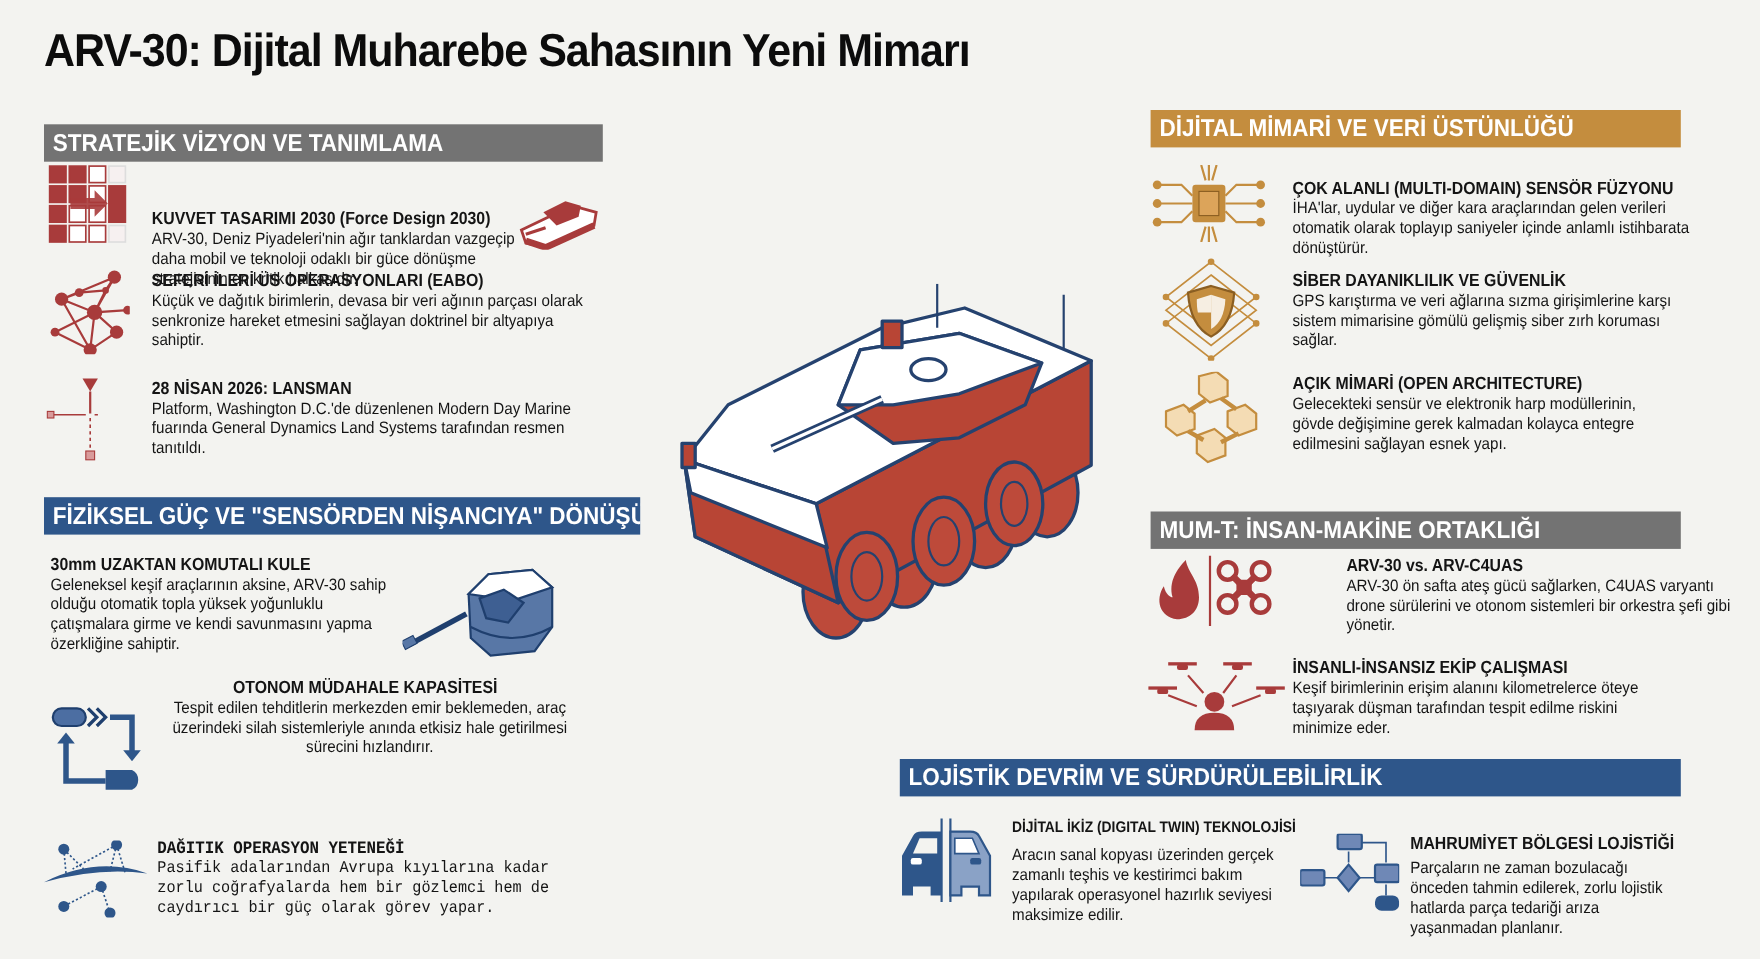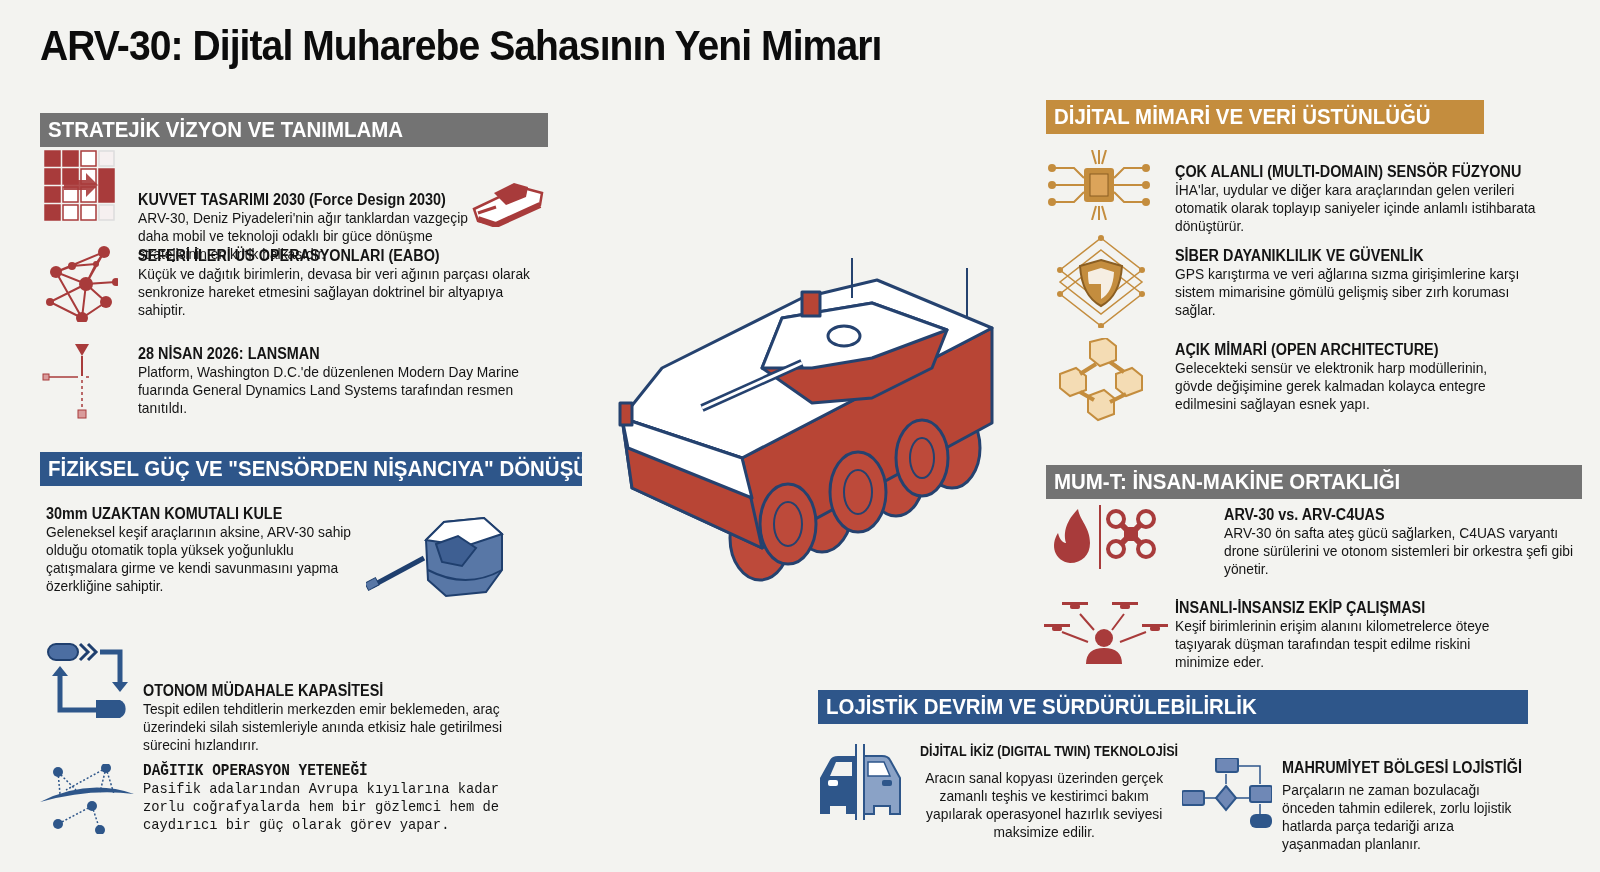--- a/index.html
+++ b/index.html
@@ -145,21 +145,21 @@
   <svg width="88" height="80" viewBox="0 0 88 80">
     <rect x="4" y="4" width="30" height="16" rx="8" fill="#4c6ea2" stroke="#1f3f6e" stroke-width="2"></rect>
     <path d="M36 4 l8 8 l-8 8 M44 4 l8 8 l-8 8" fill="none" stroke="#1f3f6e" stroke-width="3"></path>
     <path d="M56 12 H76 V44" fill="none" stroke="#2e568a" stroke-width="5"></path>
     <path d="M68 42 L76 52 L84 42 Z" fill="#2e568a"></path>
     <path d="M16 34 V70 H52" fill="none" stroke="#2e568a" stroke-width="5"></path>
     <path d="M8 36 L16 26 L24 36 Z" fill="#2e568a"></path>
     <path d="M52 60 H76 A10 10 0 0 1 76 78 H52 Z" fill="#2e568a"></path>
   </svg>
 </div>
-<div class="item" style="left:143px;top:681px;">
+<div class="item" style="left:143px;top:616px;text-align:center;">
   <div class="ttl">OTONOM MÜDAHALE KAPASİTESİ</div>
   <div class="txt" style="width:420px">Tespit edilen tehditlerin merkezden emir beklemeden, araç üzerindeki silah sistemleriyle anında etkisiz hale getirilmesi sürecini hızlandırır.</div>
 </div>
 
 <div class="icon" style="left:38px;top:764px;">
   <svg width="96" height="70" viewBox="0 0 96 70">
     <g stroke="#2e568a" stroke-width="1.5" stroke-dasharray="2 2" fill="none">
       <path d="M20 8 L38 26 M68 4 L28 26 M68 4 L62 28 M68 4 L76 30 M20 8 L22 30"></path>
       <path d="M54 42 L20 60 M54 42 L62 66"></path>
     </g>
@@ -216,21 +216,21 @@
       </g>
       <g fill="none" stroke-width="2">
         <ellipse cx="176" cy="266" rx="14" ry="22"></ellipse>
         <ellipse cx="246" cy="234" rx="14" ry="22"></ellipse>
         <ellipse cx="310" cy="200" rx="12" ry="20"></ellipse>
       </g>
     </g>
   </svg>
 </div>
 
-<div class="sec-bar gold" style="left:1046px;top:100px;width:438px;">
+<div class="sec-bar gold" style="left:1046px;top:100px;width:482px;">
   <span>DİJİTAL MİMARİ VE VERİ ÜSTÜNLÜĞÜ</span>
 </div>
 
 <div class="icon" style="left:1044px;top:150px;">
   <svg width="110" height="70" viewBox="0 0 110 70">
     <g stroke="#c48d3e" stroke-width="2" fill="none">
       <path d="M10 18 H30 L40 28 M10 35 H40 M10 52 H30 L40 42"></path>
       <path d="M100 18 H80 L70 28 M100 35 H70 M100 52 H80 L70 42"></path>
       <path d="M48 0 L52 14 M55 0 V14 M62 0 L58 14 M48 70 L52 56 M55 70 V56 M62 70 L58 56"></path>
     </g>
@@ -285,21 +285,21 @@
     <g stroke="#c48d3e" stroke-width="4" fill="none">
       <path d="M42 26 L26 36 M56 24 L70 34 M26 54 L40 62 M72 56 L56 64"></path>
     </g>
   </svg>
 </div>
 <div class="item" style="left:1175px;top:340px;">
   <div class="ttl">AÇIK MİMARİ (OPEN ARCHITECTURE)</div>
   <div class="txt" style="width:380px">Gelecekteki sensür ve elektronik harp modüllerinin, gövde değişimine gerek kalmadan kolayca entegre edilmesini sağlayan esnek yapı.</div>
 </div>
 
-<div class="sec-bar red" style="left:1046px;top:452px;width:536px;">
+<div class="sec-bar red" style="left:1046px;top:452px;width:482px;">
   <span>MUM-T: İNSAN-MAKİNE ORTAKLIĞI</span>
 </div>
 
 <div class="icon" style="left:1050px;top:505px;">
   <svg width="110" height="64" viewBox="0 0 110 64">
     <path d="M20 58 C4 56 0 40 8 28 C10 36 14 38 16 38 C12 24 20 12 28 4 C30 16 40 22 40 38 C40 50 32 58 20 58 Z" fill="#a83b3b"></path>
     <path d="M50 0 V64" stroke="#a83b3b" stroke-width="2"></path>
     <g fill="none" stroke="#a83b3b" stroke-width="4">
       <circle cx="66" cy="14" r="8"></circle>
         <circle cx="96" cy="14" r="8"></circle>
@@ -347,21 +347,21 @@
   <svg width="92" height="78" viewBox="0 0 92 78">
     <path d="M4 36 L14 18 Q16 14 22 14 H40 V72 H30 V64 H14 V72 H4 Z" fill="#2e568a"></path>
     <rect x="12" y="38" width="10" height="6" rx="2" fill="#fff"></rect>
     <path d="M14 34 L20 20 H36 V34 Z" fill="#f3f3f0"></path>
     <path d="M40 2 V78 M48 2 V78" stroke="#2e568a" stroke-width="2"></path>
     <path d="M48 14 H66 Q72 14 74 18 L84 36 V72 H74 V64 H58 V72 H48 Z" fill="#8aa2c6" stroke="#2e568a" stroke-width="2"></path>
     <path d="M52 34 V20 H68 L74 34 Z" fill="#fff" stroke="#2e568a" stroke-width="1.5"></path>
     <rect x="66" y="38" width="10" height="6" rx="2" fill="#2e568a"></rect>
   </svg>
 </div>
-<div class="item" style="left:920px;top:742px;text-align:center;">
+<div class="item" style="left:920px;top:742px;">
   <div class="ttl" style="font-size:14px">DİJİTAL İKİZ (DIGITAL TWIN) TEKNOLOJİSİ</div>
   <div class="txt" style="width:270px;margin-top:8px">Aracın sanal kopyası üzerinden gerçek zamanlı teşhis ve kestirimci bakım yapılarak operasyonel hazırlık seviyesi maksimize edilir.</div>
 </div>
 
 <div class="icon" style="left:1182px;top:758px;">
   <svg width="90" height="72" viewBox="0 0 90 72">
     <g stroke="#2e568a" stroke-width="1.5" fill="none">
       <path d="M56 8 H78 V26 M44 16 V26 M22 40 H36 M52 40 H68 M78 46 V56"></path>
     </g>
     <rect x="34" y="0" width="22" height="14" rx="2" fill="#6f88b6" stroke="#2e568a" stroke-width="2"></rect>

